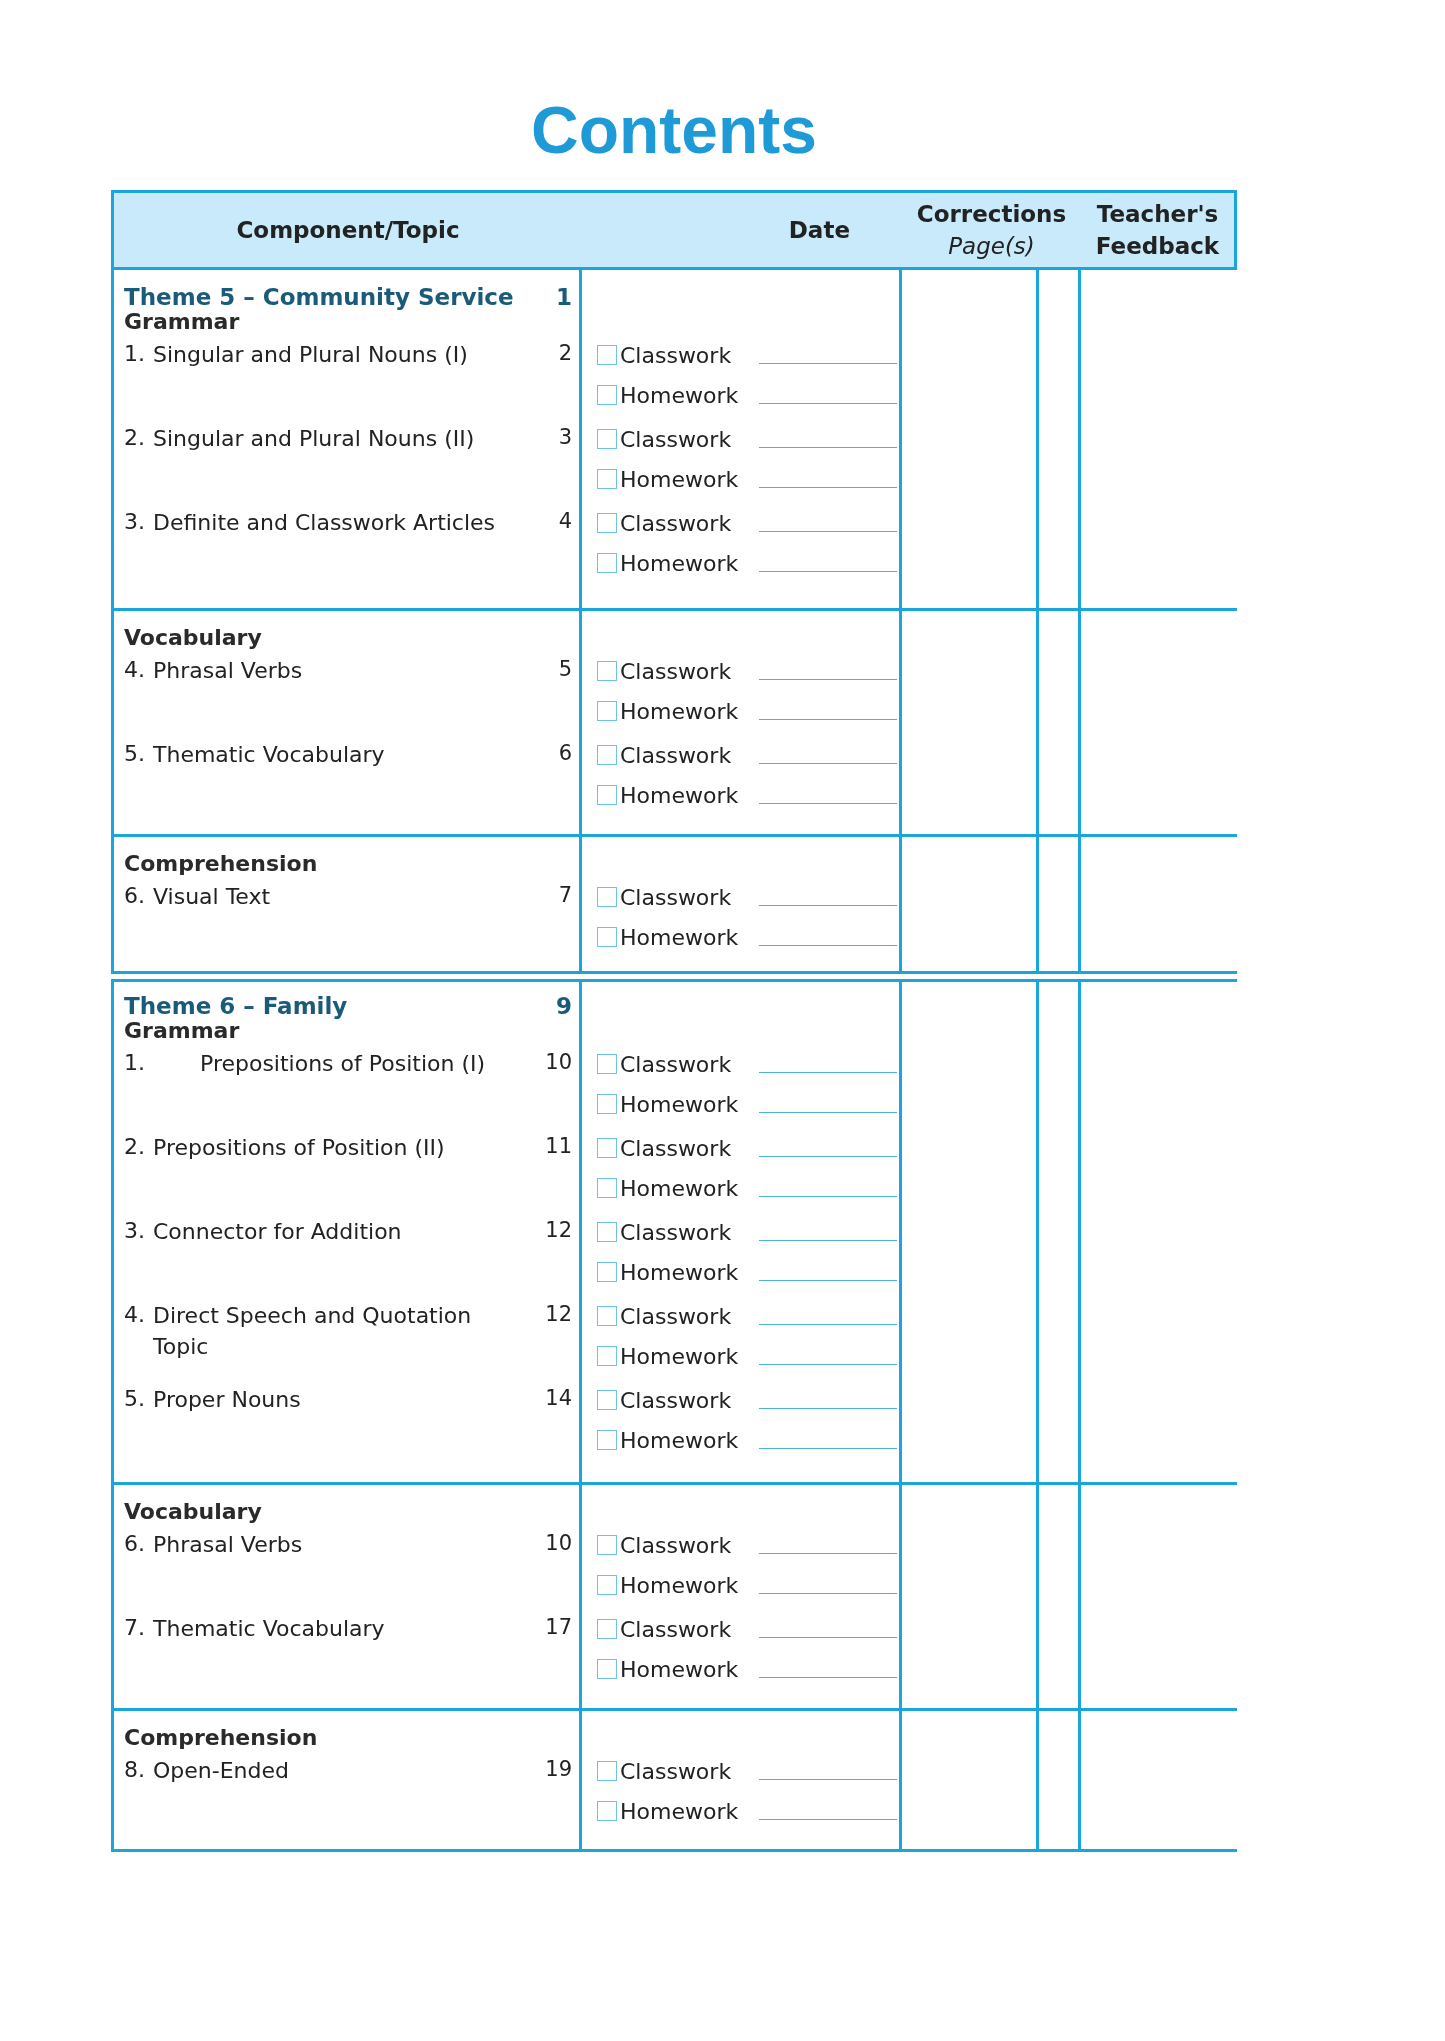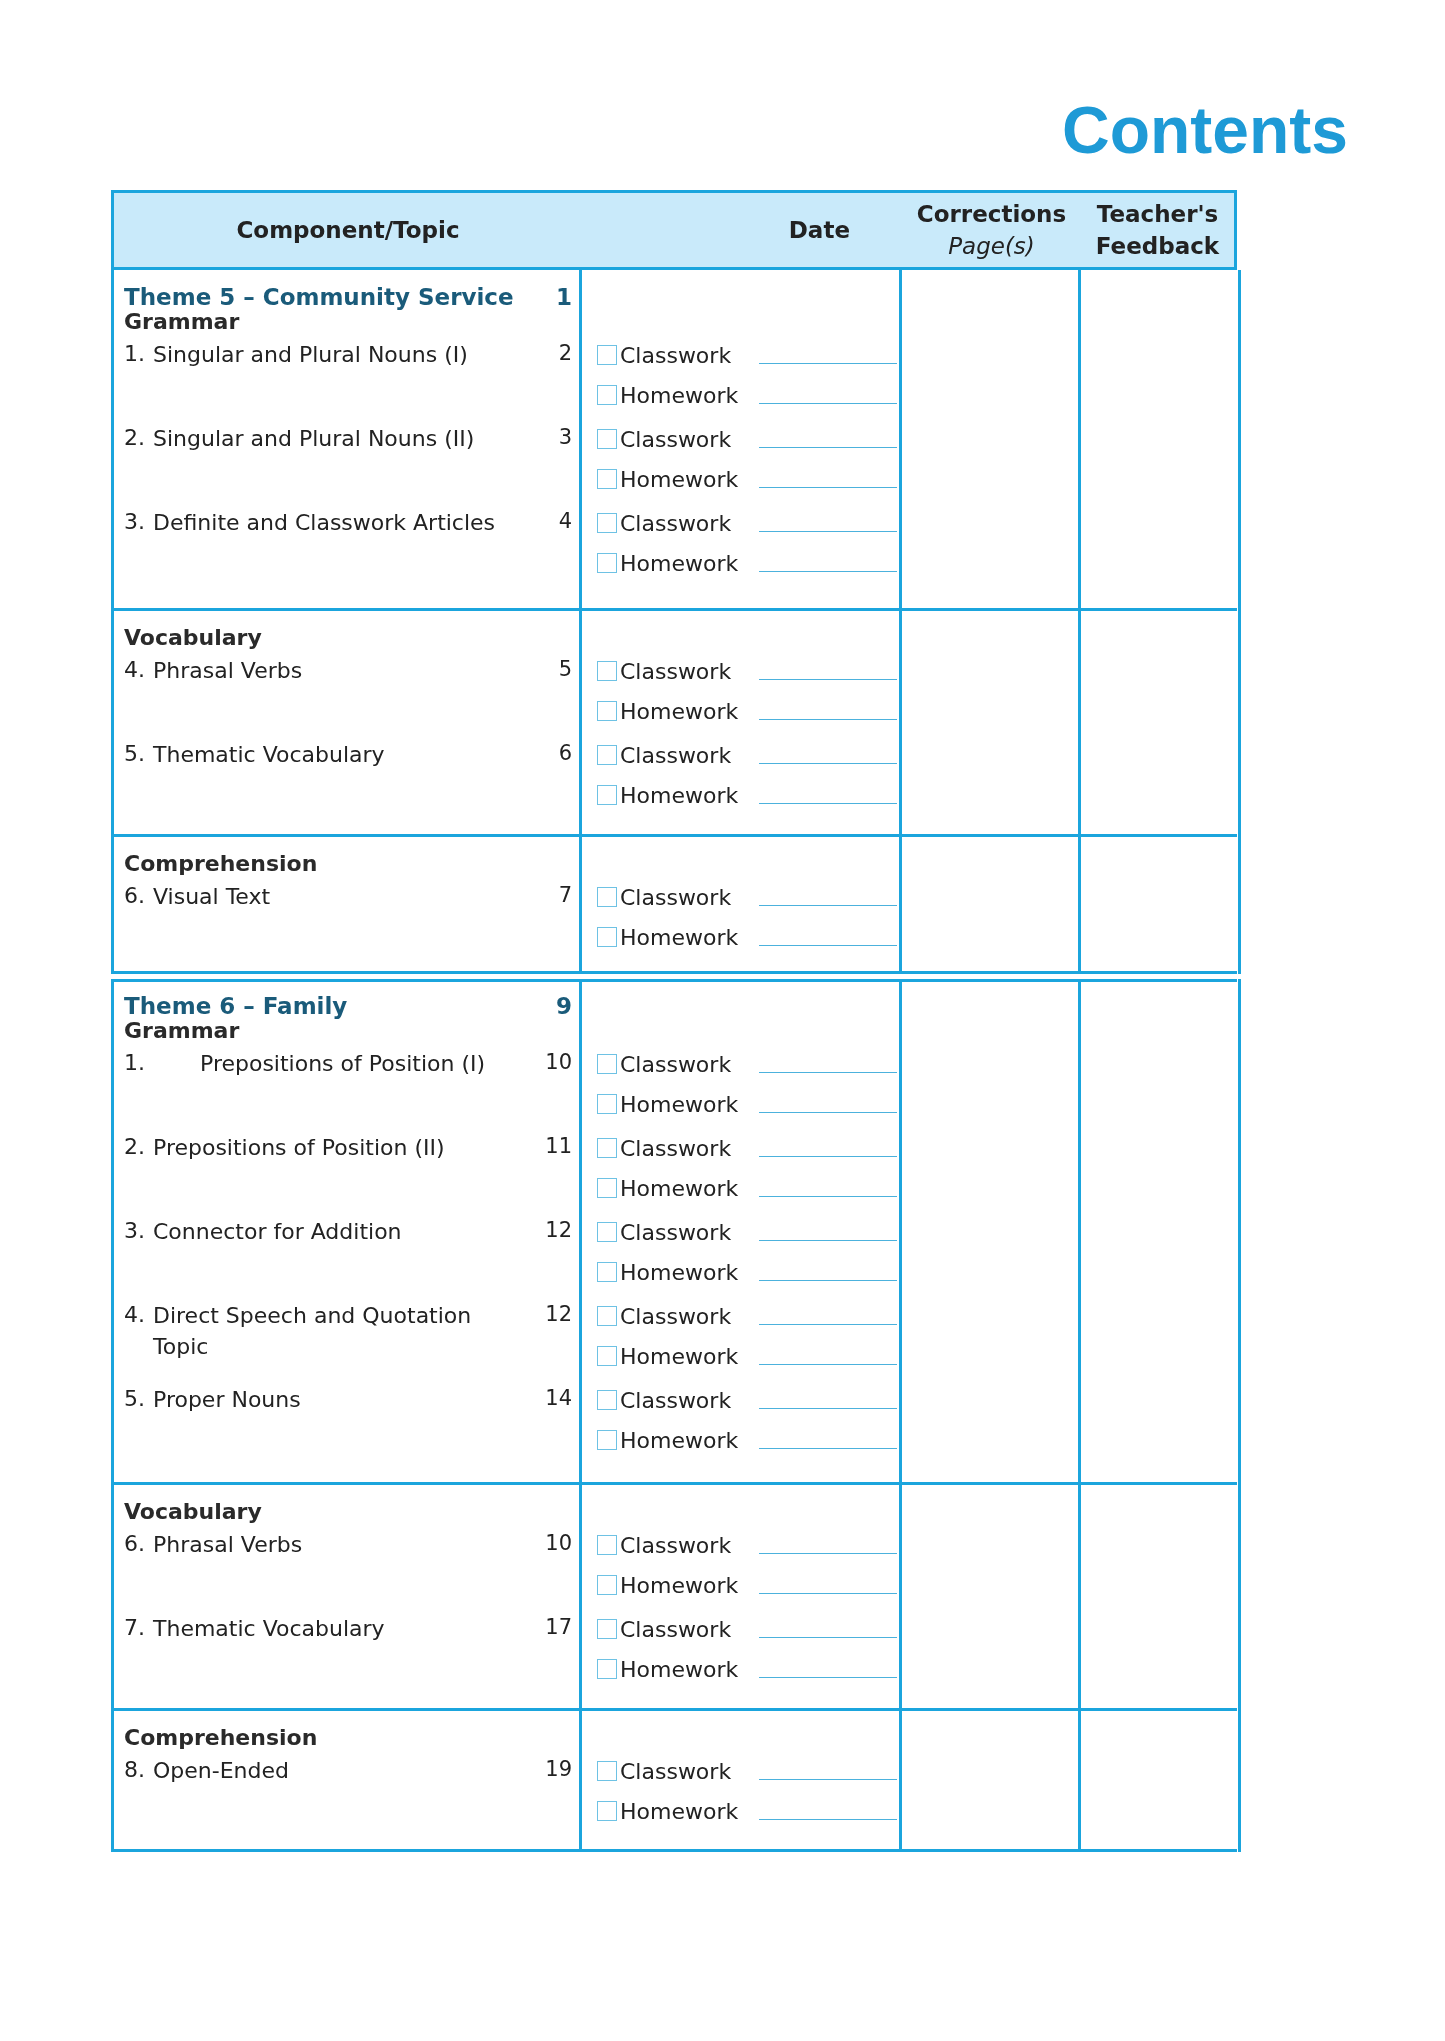--- a/index.html
+++ b/index.html
@@ -1,30 +1,30 @@
 <!DOCTYPE html>
 <html><head>
 <meta charset="utf-8">
 <style>
   html, body { margin: 0; padding: 0; background: #ffffff; }
   body { width: 1445px; height: 2041px; position: relative; overflow: hidden;
          font-family: "DejaVu Sans", sans-serif; color: #222; }
-  .title { position: absolute; left: 0; width: 1348px; top: 92px; text-align: right;
+  .title { position: absolute; left: 0; width: 1348px; top: 92px; text-align: center;
            font-family: "Liberation Sans", sans-serif; font-weight: bold; font-size: 66px;
            color: #1e9ad6; letter-spacing: 0px; }
   .tbl { position: absolute; left: 111px; top: 190px; width: 1126px; }
   .hdr { position: absolute; left: 0; top: 0; width: 1126px; height: 80px;
          background: #c9eafa; border: 3px solid #1ba5dd; box-sizing: border-box; }
   .hcell { position: absolute; top: 0; height: 74px; display: flex; flex-direction: column;
            align-items: center; justify-content: center; font-weight: bold; font-size: 23px;
            color: #222; line-height: 32px; }
   .hcell .it { font-weight: normal; font-style: italic; }
   .vline { position: absolute; width: 3px; background: #1ba5dd; }
   .hline { position: absolute; height: 3px; background: #1ba5dd; left: 0; width: 1126px; }
-  .sec { position: absolute; left: 0; width: 1130px; border-left: 3px solid #1ba5dd;
+  .sec { position: absolute; left: 0; width: 928px; border-left: 3px solid #1ba5dd;
          border-right: 3px solid #1ba5dd; box-sizing: border-box; }
   .theme-title { position: absolute; left: 10px; font-weight: bold; font-size: 23px; color: #1a5b7a; }
   .theme-page { position: absolute; right: 16px; font-weight: bold; font-size: 23px; color: #1a5b7a; text-align: right; }
   .cat { position: absolute; left: 10px; font-weight: bold; font-size: 22px; color: #2a2a2a; }
   .item-num { position: absolute; left: 10px; font-size: 22px; color: #222; }
   .item-txt { position: absolute; left: 39px; width: 380px; font-size: 22px; color: #222; line-height: 31px; }
   .item-pg { position: absolute; left: 410px; width: 48px; text-align: right; font-size: 21px; color: #222; }
   .chk-row { position: absolute; left: 483px; height: 30px; display: flex; align-items: center; }
   .box { width: 20px; height: 20px; border: 1.5px solid #6ec2e4; box-sizing: border-box; margin-right: 3px; }
   .chk-lbl { font-size: 22px; color: #222; width: 130px; }

